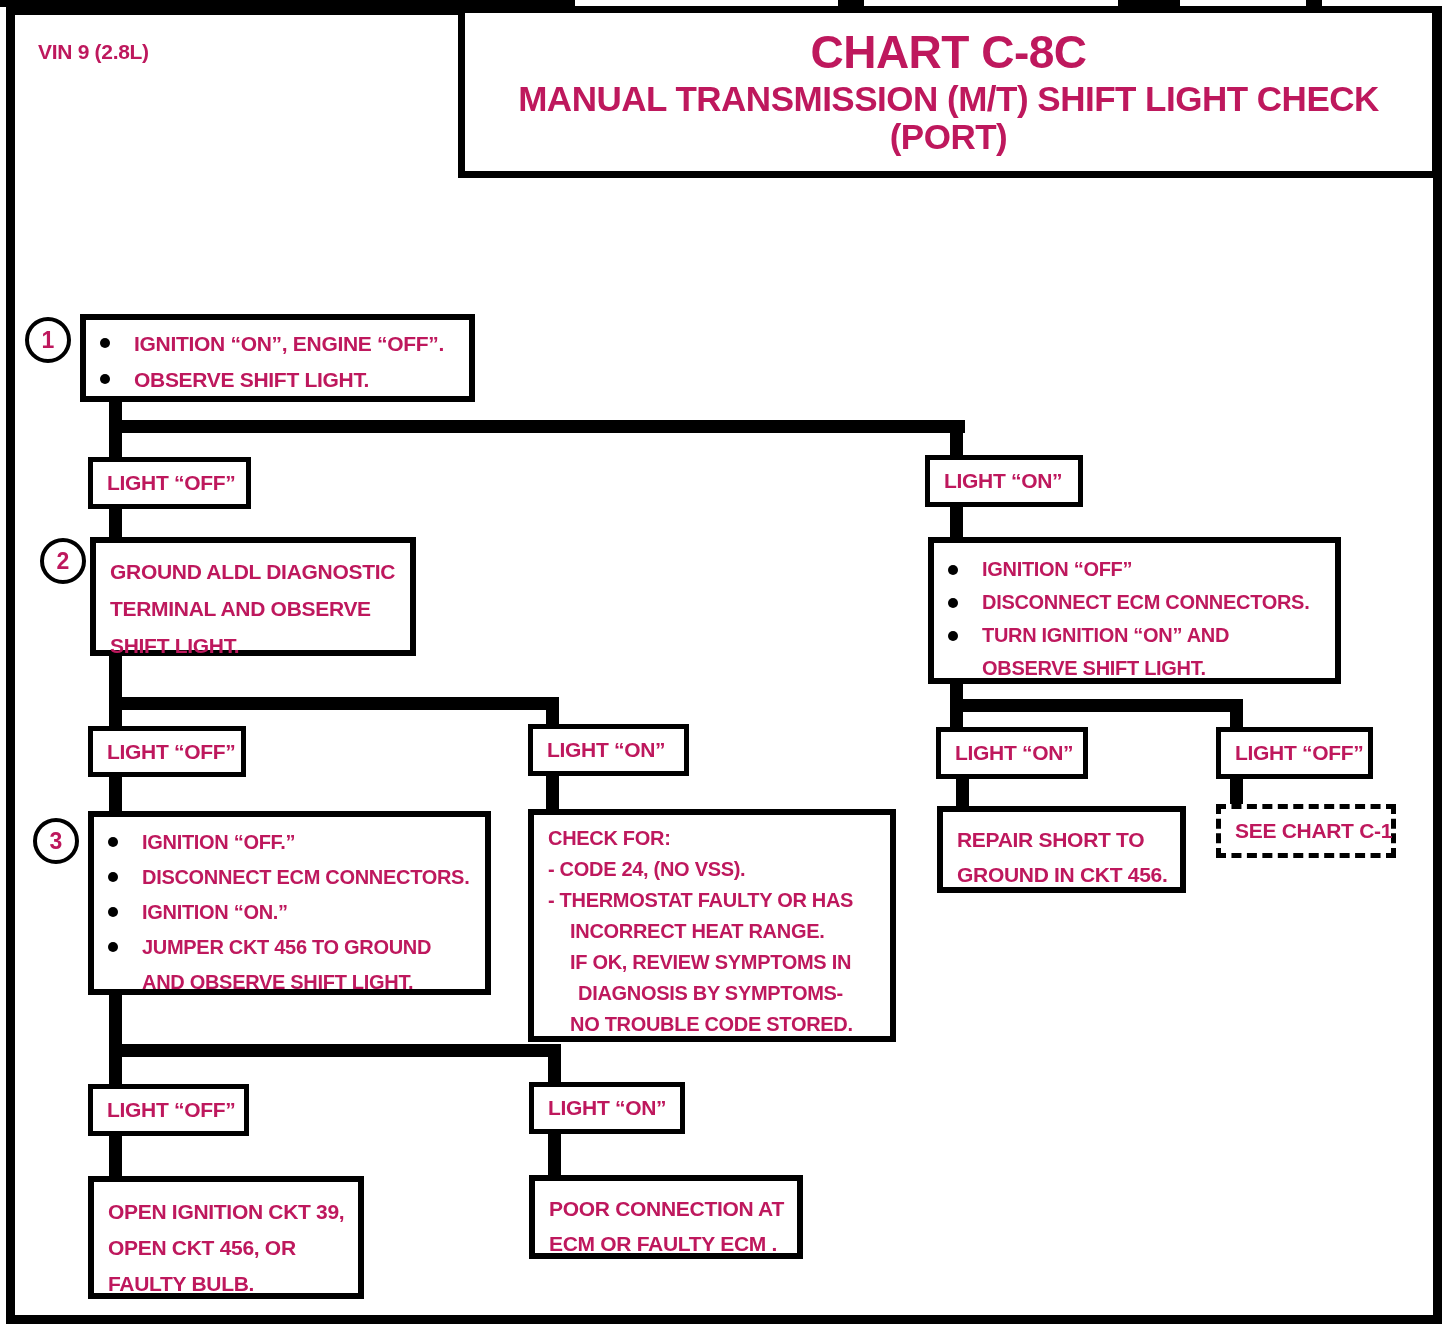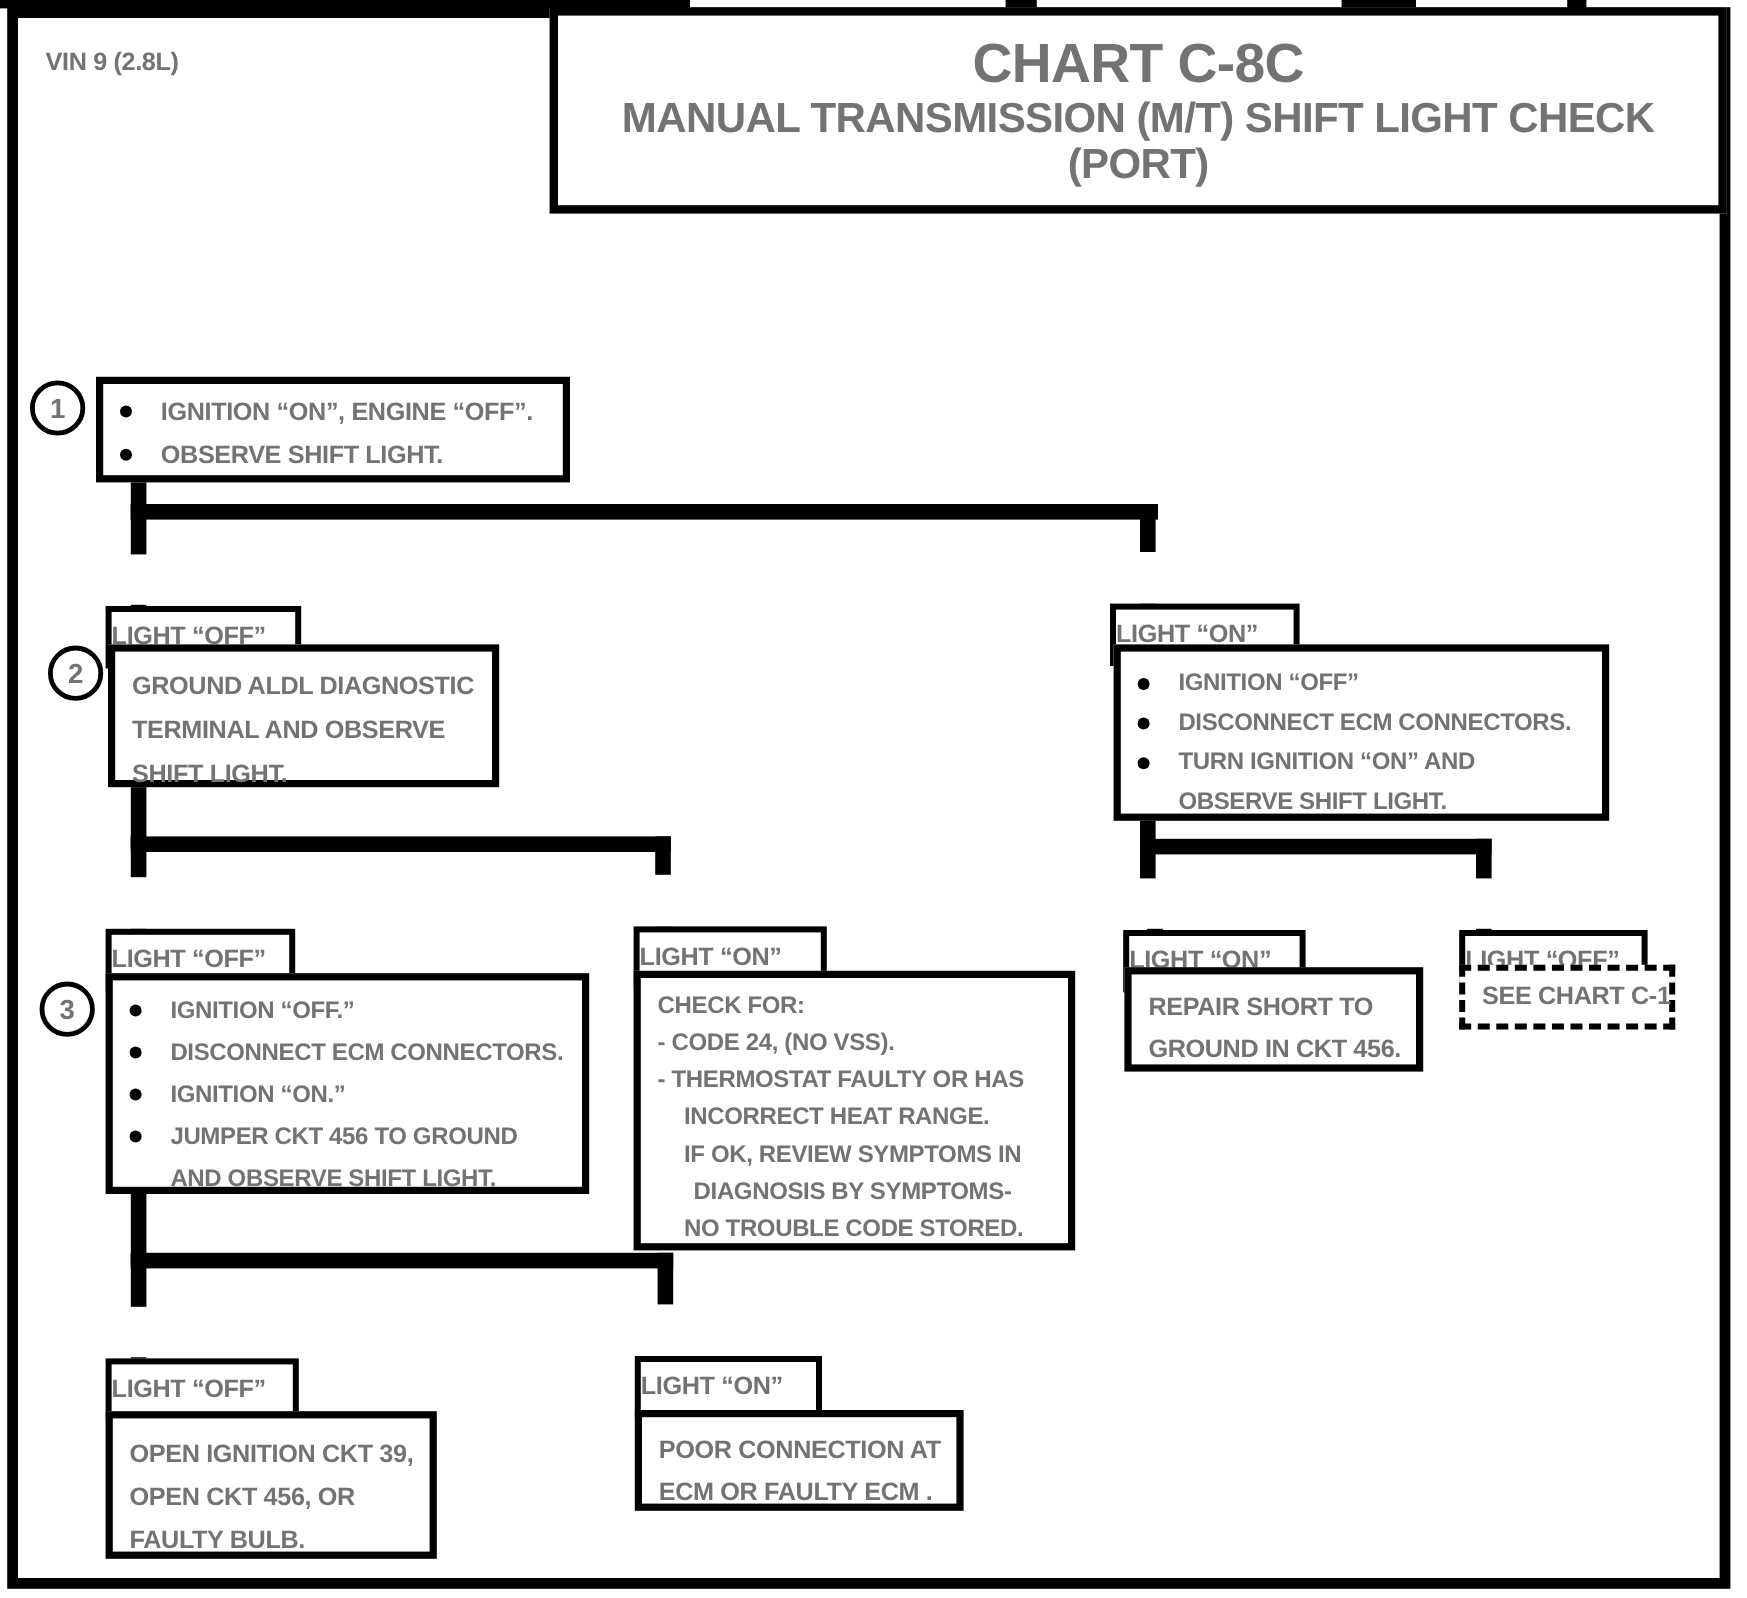--- a/index.html
+++ b/index.html
@@ -1,19 +1,19 @@
 <!DOCTYPE html>
 <html><head>
 <meta charset="utf-8">
 <style>
   html,body{margin:0;padding:0;background:#888;}
   #page{
     position:relative;width:1456px;height:1332px;background:#ffffff;
     font-family:"Liberation Sans","DejaVu Sans",sans-serif;
-    color:#737373;overflow:hidden;font-weight:bold;
+    color:#be185d;overflow:hidden;font-weight:bold;
     -webkit-font-smoothing:none;
   }
   .frame{
     position:absolute;left:6px;top:6px;width:1436px;height:1318px;
     border:9px solid #000;box-sizing:border-box;z-index:0;background:transparent;
   }
   .artifact{position:absolute;background:#000;z-index:4;}
   .titlebox{
     position:absolute;left:458px;top:6px;width:981px;height:172px;
     border:7px solid #000;box-sizing:border-box;background:#fff;z-index:3;
@@ -23,21 +23,21 @@
   .titlebox .t2{font-size:35px;line-height:39px;margin-top:2px;}
   .titlebox .t3{font-size:35px;line-height:38px;}
   .vin{position:absolute;left:38px;top:40px;font-size:21px;z-index:3;letter-spacing:-0.3px;}
   .conn{position:absolute;background:#000;z-index:1;}
   .box{
     position:absolute;border:6px solid #000;box-sizing:border-box;background:#fff;
     z-index:2;letter-spacing:-0.3px;
   }
   .lbl{
     border-width:5px;font-size:21px;display:flex;align-items:center;
-    white-space:nowrap;margin-top:48px;
+    padding-left:14px;white-space:nowrap;
   }
   .circle{
     position:absolute;width:46px;height:46px;border:4px solid #000;border-radius:50%;
     box-sizing:border-box;background:#fff;z-index:3;display:flex;align-items:center;
     justify-content:center;font-size:23px;
   }
   .bl{display:flex;align-items:flex-start;padding-left:14px;}
   .dot{flex:none;width:10px;height:10px;border-radius:50%;background:#000;margin:12px 24px 0 0;}
   .cont{padding-left:48px;}
   .s1 .bl{font-size:21px;line-height:36px;}

